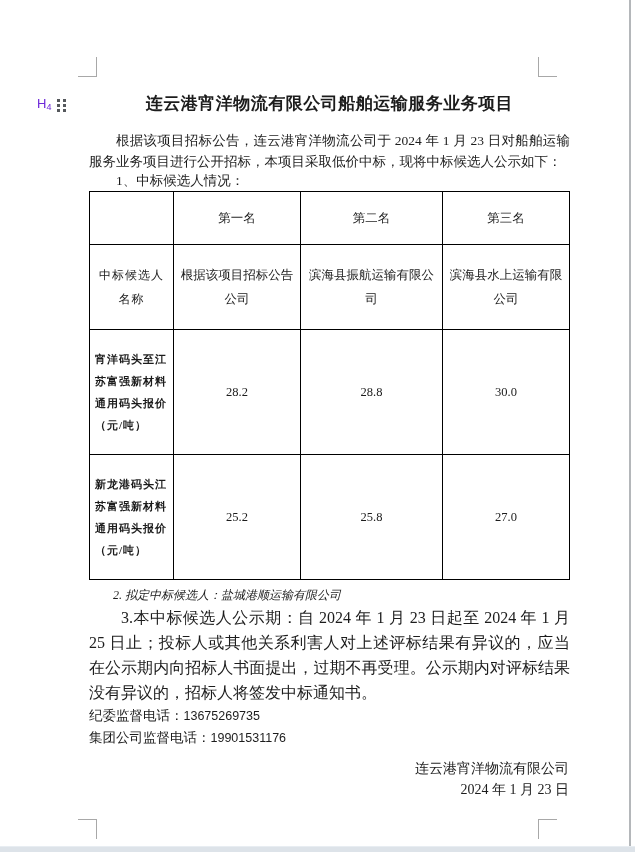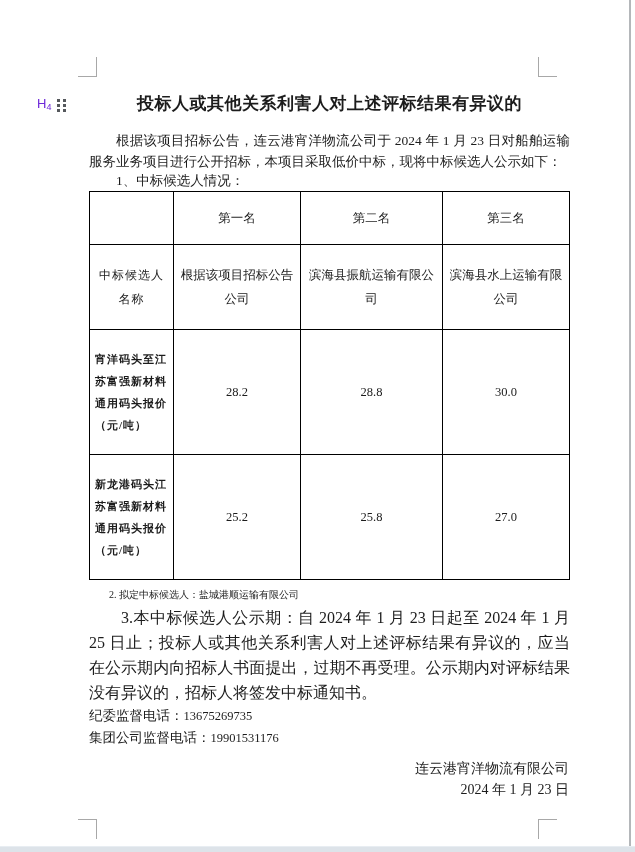--- a/index.html
+++ b/index.html
@@ -35,25 +35,25 @@
 
   table.doc-table { margin-top:1px; width:480px; border-collapse:collapse; table-layout:fixed; }
   .doc-table td { border:1px solid #000; text-align:center; vertical-align:middle; white-space:pre-line; font-size:12.5px; padding:18px 5px; }
   .r-head td { height:30px; line-height:16px; }
   .r-name td { height:55px; line-height:24px; }
   .r-price td { height:88px; }
   .r-price td.lbl { text-align:left; font-size:11px; letter-spacing:1px; line-height:22px; padding-left:5px;font-weight:bold; }
   .r-name td.lbl { font-size:12px; letter-spacing:1px; }
   .val-num { font-family:"Liberation Serif", serif; }
 
-  .item2 { margin-top:5px; font-size:10px; line-height:20px; text-indent:2em; }
+  .item2 { margin-top:5px; font-size:12px; line-height:20px; text-indent:2em;font-style:italic; }
   .item3 { margin-top:0; font-size:16px; line-height:25px; text-indent:2em; text-align:justify; }
   .phones { margin-top:0; }
   .phone-line { font-size:13.5px; line-height:21px; }
-  .phone-num { font-family:Liberation Serif, serif; font-size:12.5px; }
+  .phone-num { font-family:Liberation Sans, sans-serif; font-size:12.5px; }
   .signature { margin-top:9px; text-align:right; font-size:14px; line-height:21px; padding-right:1px; }
 </style>
 </head>
 <body>
 
 <div class="screen">
 
   <div class="crop tl"></div>
   <div class="crop tr"></div>
   <div class="crop bl"></div>
@@ -65,21 +65,21 @@
         <i></i>
         <i></i>
         <i></i>
         <i></i>
         <i></i>
         <i></i>
       </span>
   </div>
 
   <div class="content">
-    <div class="doc-title">投标人或其他关系利害人对上述评标结果有异议的</div>
+    <div class="doc-title">连云港宵洋物流有限公司船舶运输服务业务项目</div>
 
     <p class="intro">根据该项目招标公告，连云港宵洋物流公司于 2024 年 1 月 23 日对船舶运输服务业务项目进行公开招标，本项目采取低价中标，现将中标候选人公示如下：</p>
     <p class="item1">1、中标候选人情况：</p>
 
     <table class="doc-table">
       <colgroup>
           <col style="width:84px">
           <col style="width:127px">
           <col style="width:142px">
           <col style="width:127px">

